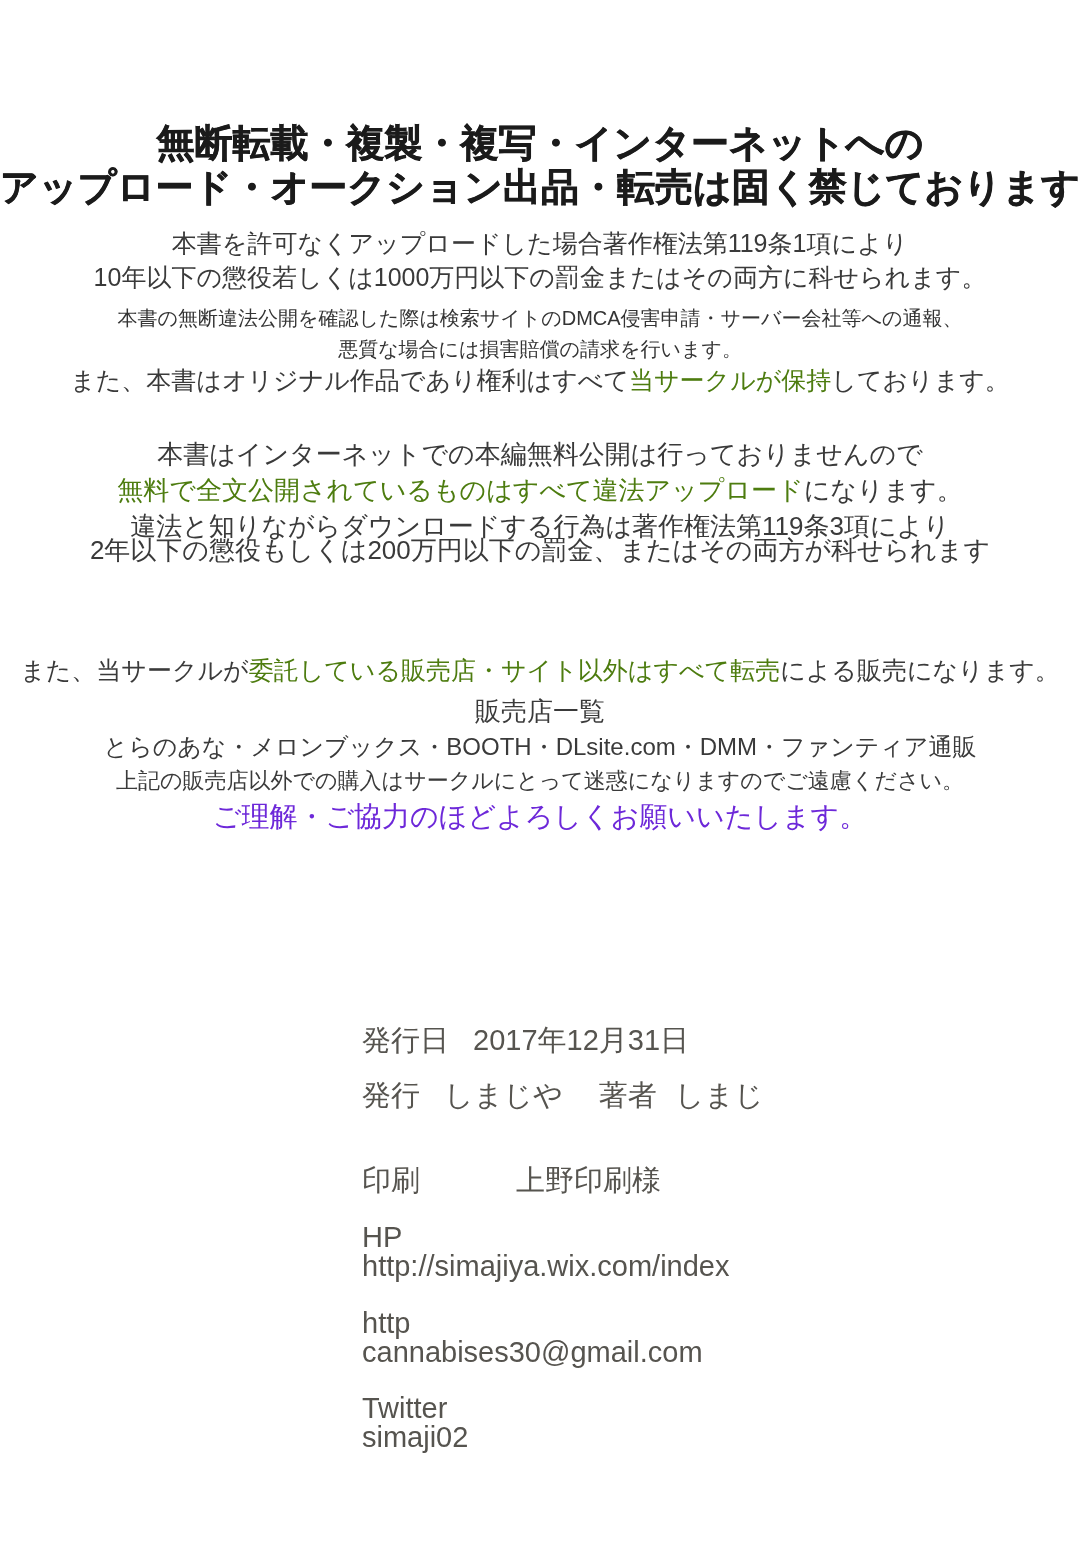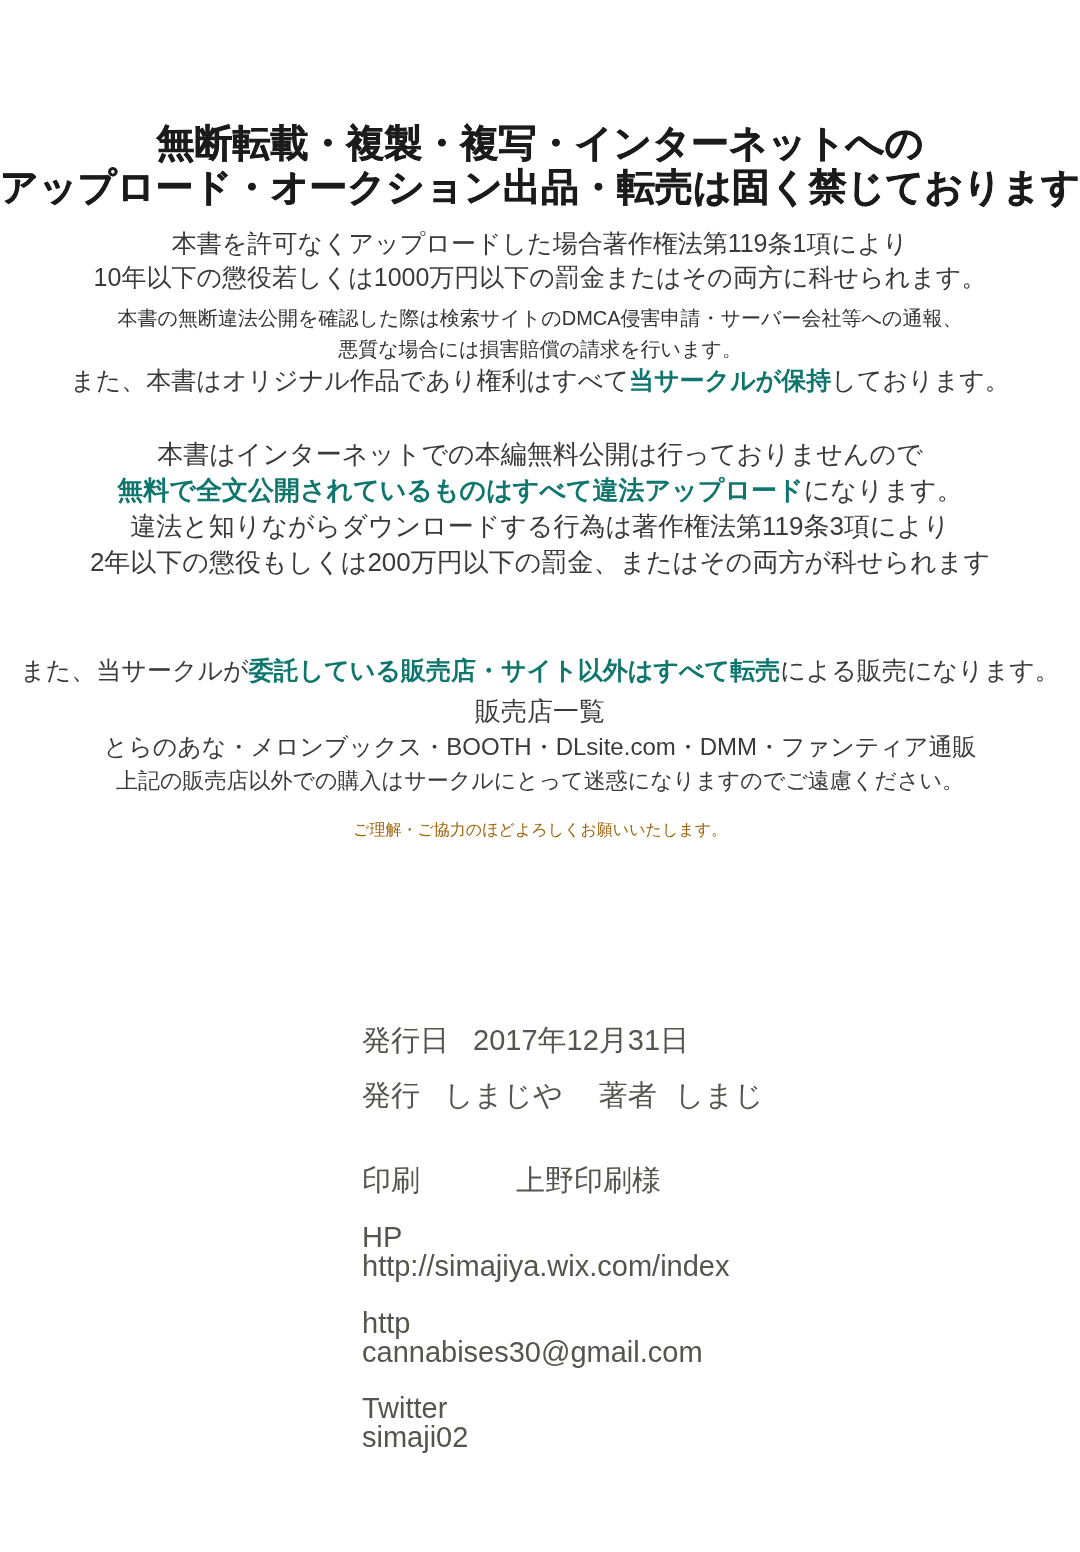--- a/index.html
+++ b/index.html
@@ -27,21 +27,21 @@
   .title {
     font-weight: 900;
     color: #1b1b1b;
     font-size: 38px;
     letter-spacing: 0px;
     -webkit-text-stroke: 0.6px #1b1b1b;
   }
   .body25 { font-size: 25px; color: #3a3a3a; }
   .body26 { font-size: 26px; color: #3a3a3a; }
   .small20 { font-size: 20px; color: #343434; }
-  .b { font-weight: 700; color: #0f766e; }
+  .b { font-weight: 400; color: #4d7c0f; }
   .colophon {
     position: absolute;
     left: 362px;
     white-space: nowrap;
     font-size: 29px;
     color: #56544f;
     line-height: 1.15;
     text-align: left;
   }
   .gap24 { display: inline-block; width: 24px; }
@@ -65,31 +65,31 @@
 
   <div class="row body25" style="top:366px;">
     <span>また、本書はオリジナル作品であり権利はすべて</span><span class="b">当サークルが保持</span><span>しております。</span>
   </div>
 
   <div class="row body26" style="top:476px;">
     <span class="b">無料で全文公開されているものはすべて違法アップロード</span><span>になります。</span>
   </div>
   <div class="row body26" style="top:440px;">本書はインターネットでの本編無料公開は行っておりませんので</div>
   <div class="row body26" style="top:512px;">違法と知りながらダウンロードする行為は著作権法第119条3項により</div>
-  <div class="row body26" style="top:548px;text-align:center;">2年以下の懲役もしくは200万円以下の罰金、またはその両方が科せられます</div>
+  <div class="row body26" style="top:536px;text-align:center;">2年以下の懲役もしくは200万円以下の罰金、またはその両方が科せられます</div>
 
   <div class="row body25" style="top:656px;">
     <span>また、当サークルが</span><span class="b">委託している販売店・サイト以外はすべて転売</span><span>による販売になります。</span>
   </div>
 
   <div class="row body26" style="top:697px;">販売店一覧</div>
   <div class="row" style="top:733px; font-size:24px; color:#3a3a3a;">とらのあな・メロンブックス・BOOTH・DLsite.com・DMM・ファンティア通販</div>
   <div class="row" style="top:768px; font-size:22px; color:#3a3a3a;">上記の販売店以外での購入はサークルにとって迷惑になりますのでご遠慮ください。</div>
 
-  <div class="row" style="top:821px; font-size:16px; color:#a16207;">ご理解・ご協力のほどよろしくお願いいたします。</div>
+  <div class="row" style="top:801px; font-size:28px; color:#6d28d9;">ご理解・ご協力のほどよろしくお願いいたします。</div>
 
   <div class="colophon" style="top:1024px;">
     <span>発行日</span><span class="gap24"></span><span>2017年12月31日</span>
   </div>
 
   <div class="colophon" style="top:1079px;">
     <span>発行</span><span class="gap24"></span><span>しまじや</span><span class="gap36"></span><span>著者</span><span class="gap18"></span><span>しまじ</span>
   </div>
 
   <div class="colophon" style="top:1164px;">

